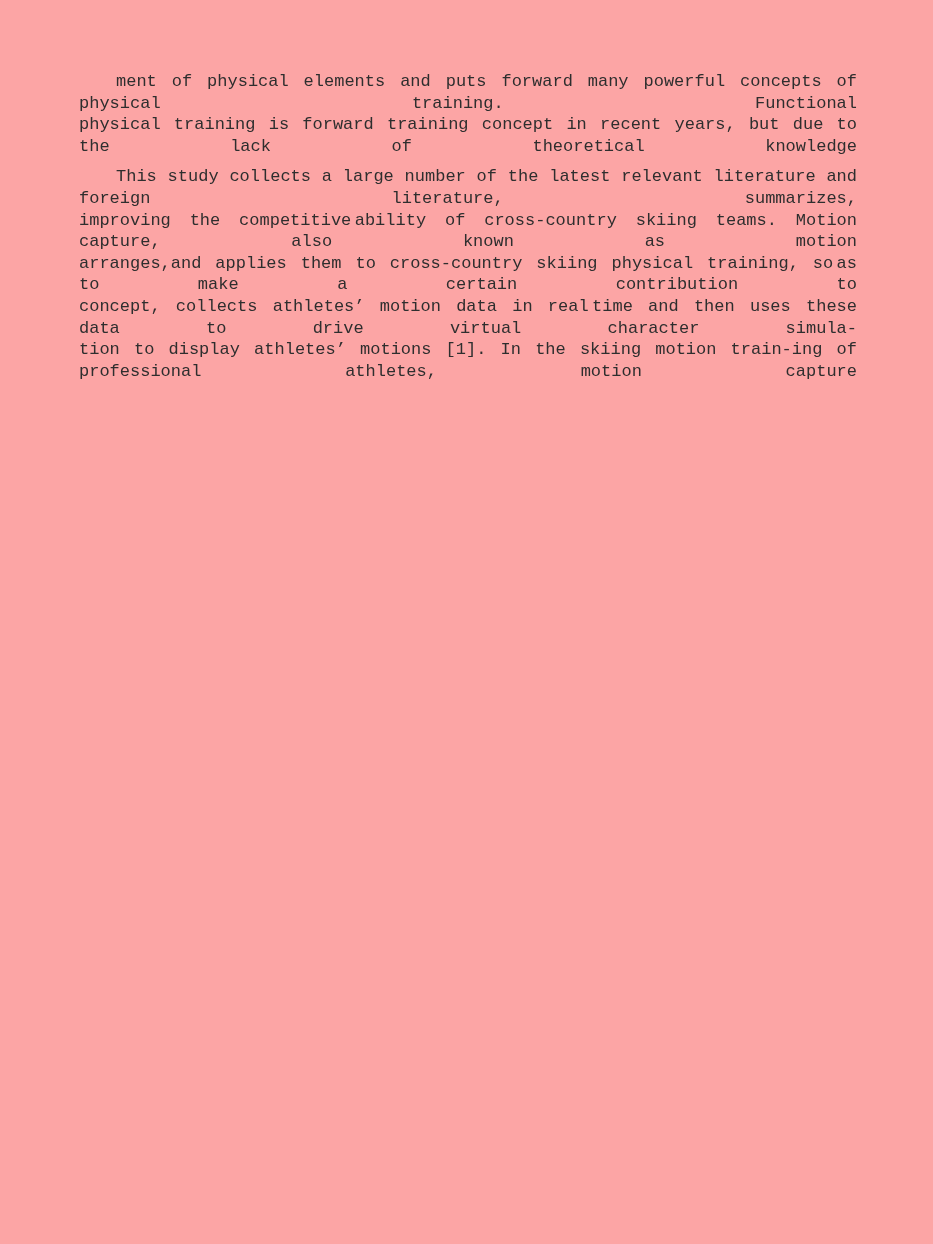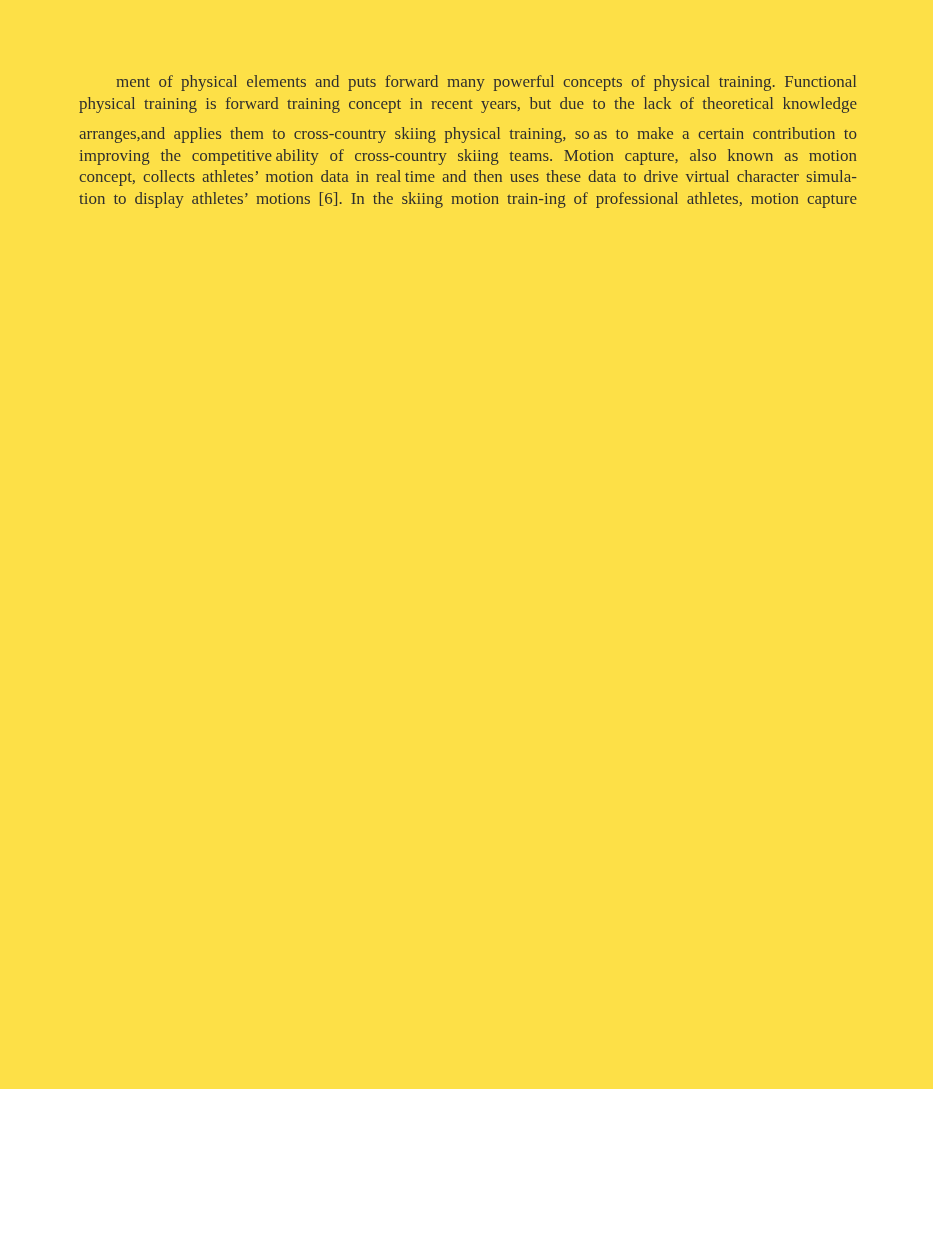--- a/index.html
+++ b/index.html
@@ -4,24 +4,24 @@
 <title>Paper Page</title>
 <style>
   html, body {
     margin: 0;
     padding: 0;
     background: #ffffff;
   }
   .page {
     position: relative;
     width: 933px;
-    height: 1089px;
-    background: #fde047;
+    height: 1244px;
+    background: #fca5a5;
     overflow: hidden;
-    font-family: Liberation Serif, serif;
+    font-family: Liberation Mono, monospace;
   }
   .doc {
     position: absolute;
     left: 79px;
     top: 71px;
     width: 778px;
     font-size: 17px;
     line-height: 21.6px;
     color: #2e2e2e;
   }
@@ -46,19 +46,20 @@
 </head>
 <body>
 
 <div class="page">
   <div class="doc" style="color: rgb(46, 46, 46);">
       <div class="para">
         <div class="line first">ment of physical elements and puts forward many powerful concepts of physical training. Functional</div>
         <div class="line">physical training is forward training concept in recent years, but due to the lack of theoretical knowledge</div>
       </div>
       <div class="para">
+        <div class="line first">This study collects a large number of the latest relevant literature and foreign literature, summarizes,</div>
+        <div class="line">improving the competitive ability of cross-country skiing teams. Motion capture, also known as motion</div>
         <div class="line">arranges,and applies them to cross-country skiing physical training, so as to make a certain contribution to</div>
-        <div class="line">improving the competitive ability of cross-country skiing teams. Motion capture, also known as motion</div>
         <div class="line">concept, collects athletes’ motion data in real time and then uses these data to drive virtual character simula-</div>
-        <div class="line">tion to display athletes’ motions [6]. In the skiing motion train-ing of professional athletes, motion capture</div>
+        <div class="line">tion to display athletes’ motions [1]. In the skiing motion train-ing of professional athletes, motion capture</div>
       </div>
     </div>
 </div>
 
 </body></html>

